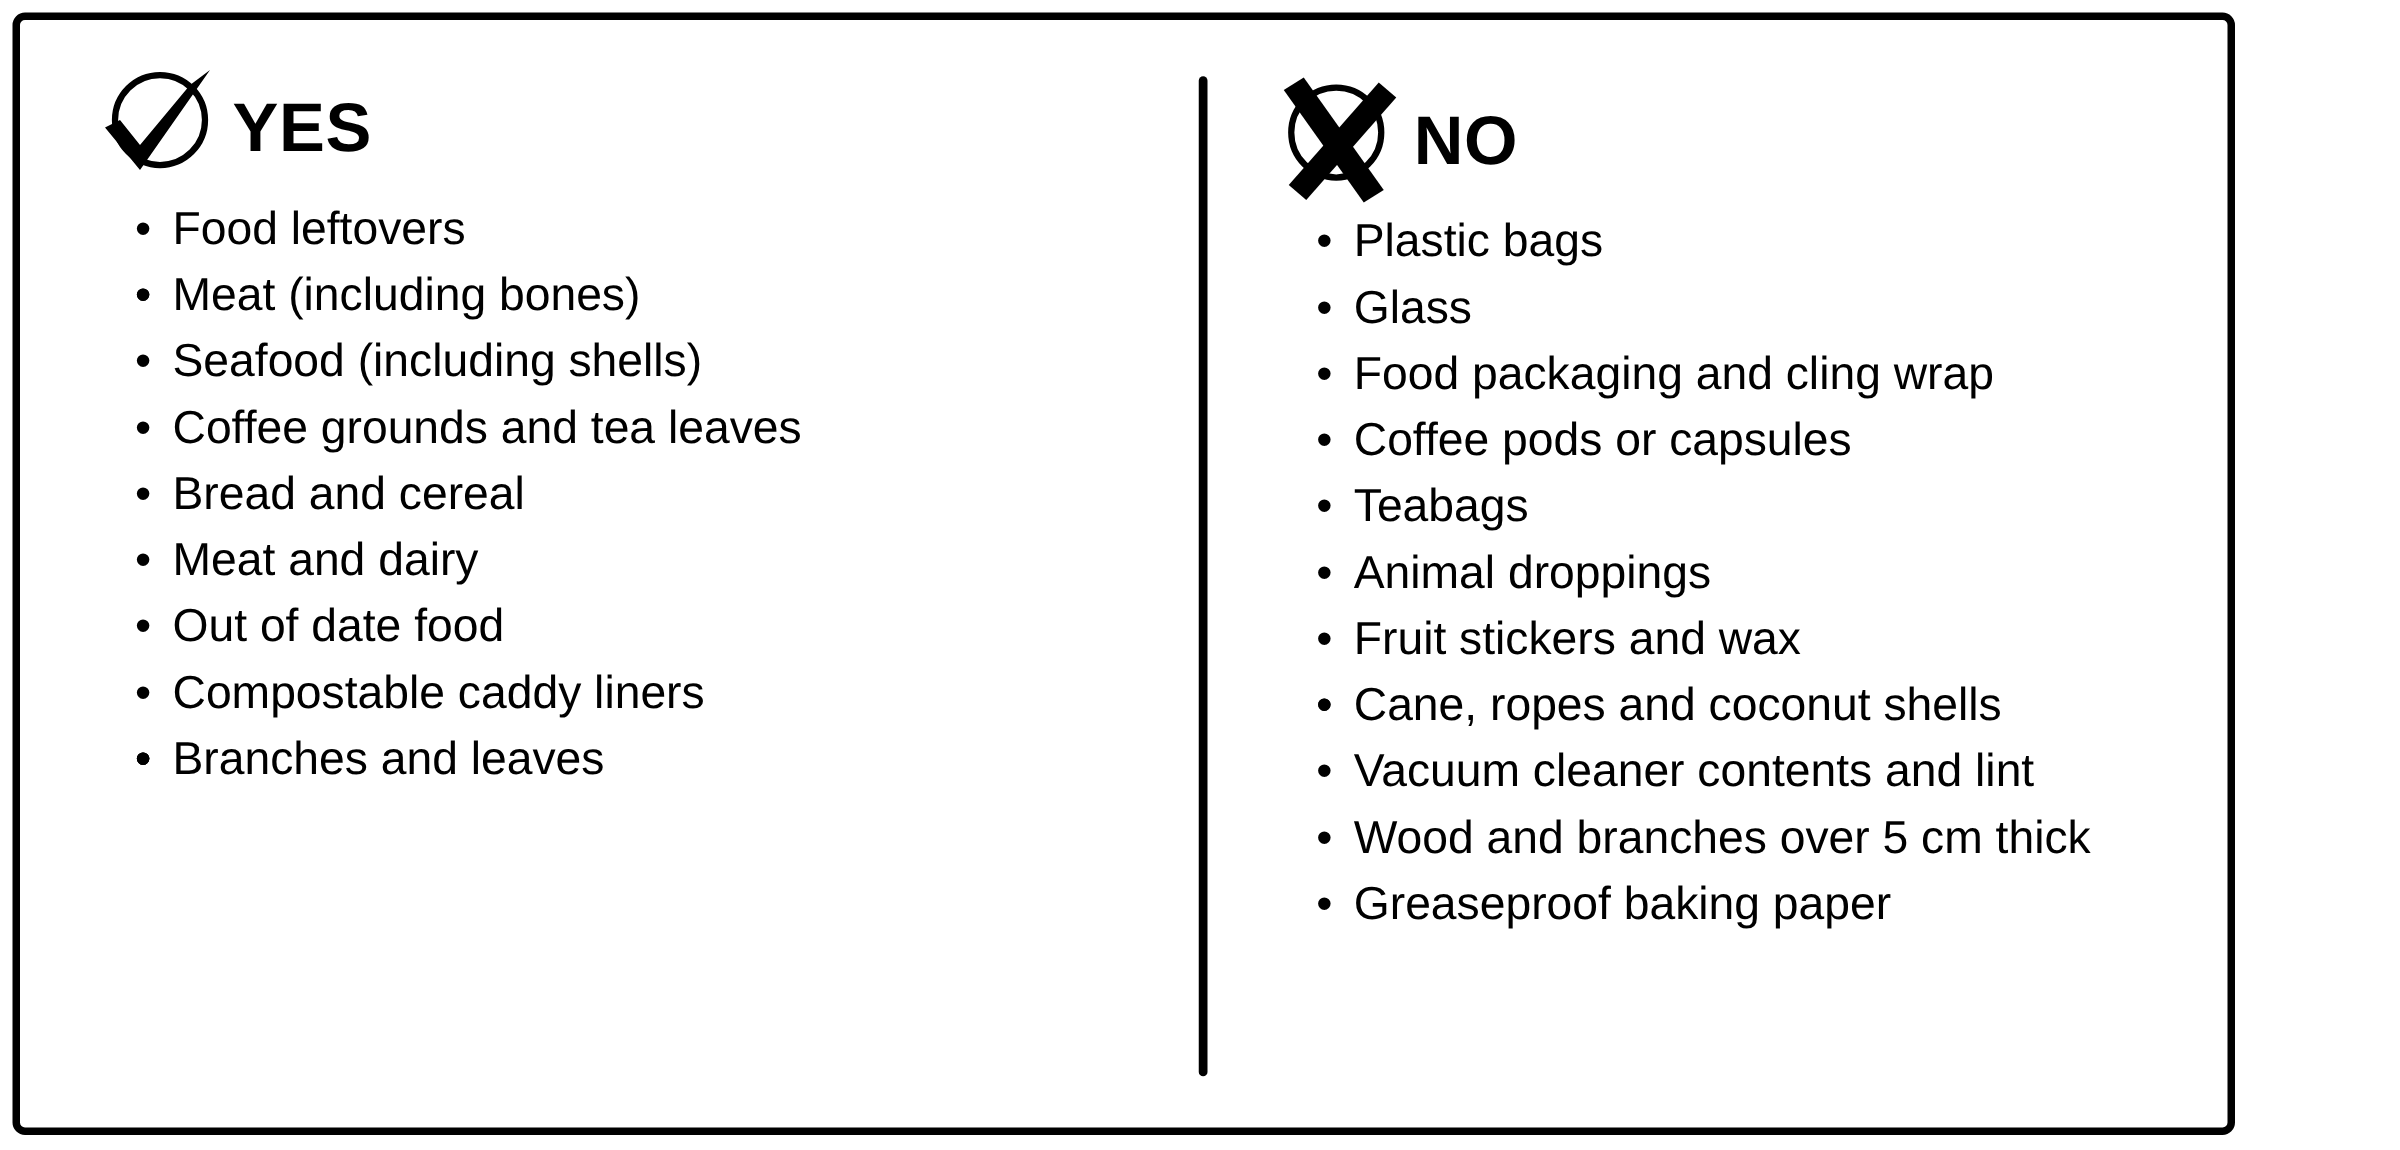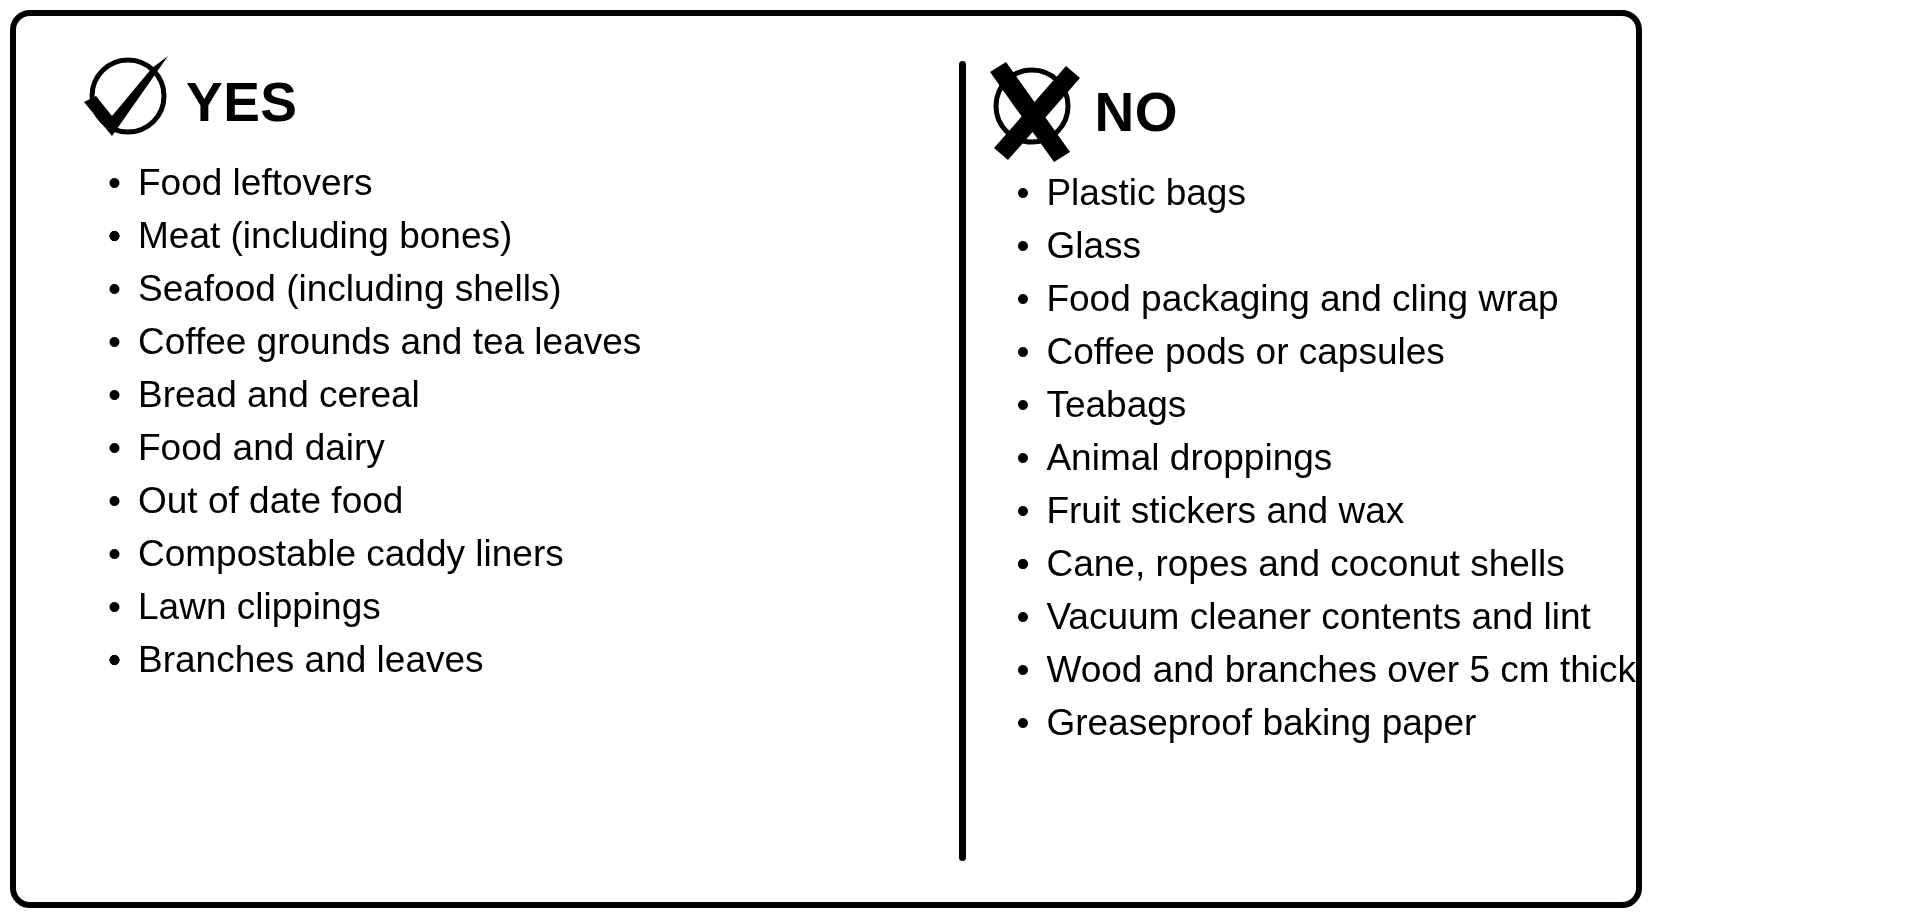--- a/index.html
+++ b/index.html
@@ -12,25 +12,25 @@
     height: 920px;
     font-family: "Liberation Sans", sans-serif;
     color: #000000;
     overflow: hidden;
   }
 
   .card {
     position: absolute;
     left: 10px;
     top: 10px;
-    width: 1632px;
+    width: 1778px;
     height: 898px;
     box-sizing: border-box;
     border: 6px solid #000000;
-    border-radius: 20px;
+    border-radius: 10px;
     background: #ffffff;
   }
 
   .columns {
     position: absolute;
     left: 0;
     top: 0;
     right: 0;
     bottom: 0;
     display: flex;
@@ -120,24 +120,24 @@
         </span>
         <span class="heading-label">YES</span>
       </div>
       <ul class="item-list">
         <li><span class="bullet">•</span><span>Food leftovers</span></li>
         <li><span class="bullet">•</span></li>
         <li><span class="bullet">•</span><span>Meat (including bones)</span></li>
         <li><span class="bullet">•</span><span>Seafood (including shells)</span></li>
         <li><span class="bullet">•</span><span>Coffee grounds and tea leaves</span></li>
         <li><span class="bullet">•</span><span>Bread and cereal</span></li>
-        <li><span class="bullet">•</span><span>Food and dairy</span></li>
+        <li><span class="bullet">•</span><span>Meat and dairy</span></li>
         <li><span class="bullet">•</span><span>Out of date food</span></li>
         <li><span class="bullet">•</span><span>Compostable caddy liners</span></li>
-        <li><span class="bullet">•</span><span>Lawn clippings</span></li>
+        <li><span class="bullet">•</span></li>
         <li><span class="bullet">•</span></li>
         <li><span class="bullet">•</span><span>Branches and leaves</span></li>
       </ul>
     </div>
 
     <div class="divider"></div>
 
     <div class="column column-no">
       <div class="heading">
         <span class="mark-icon">

